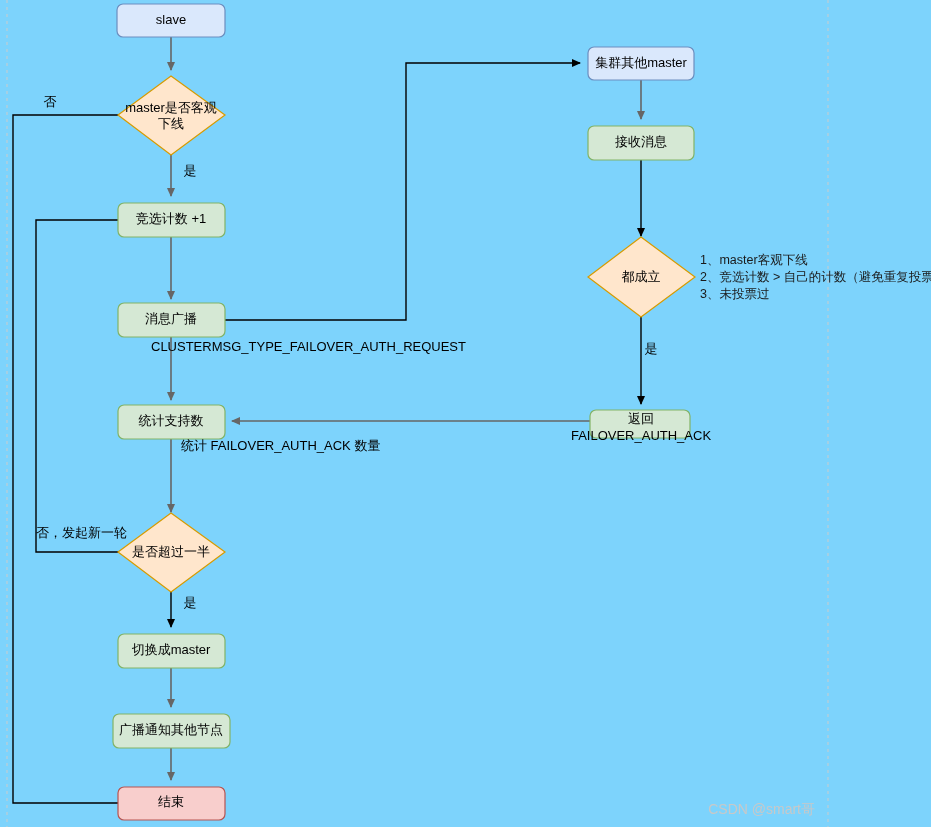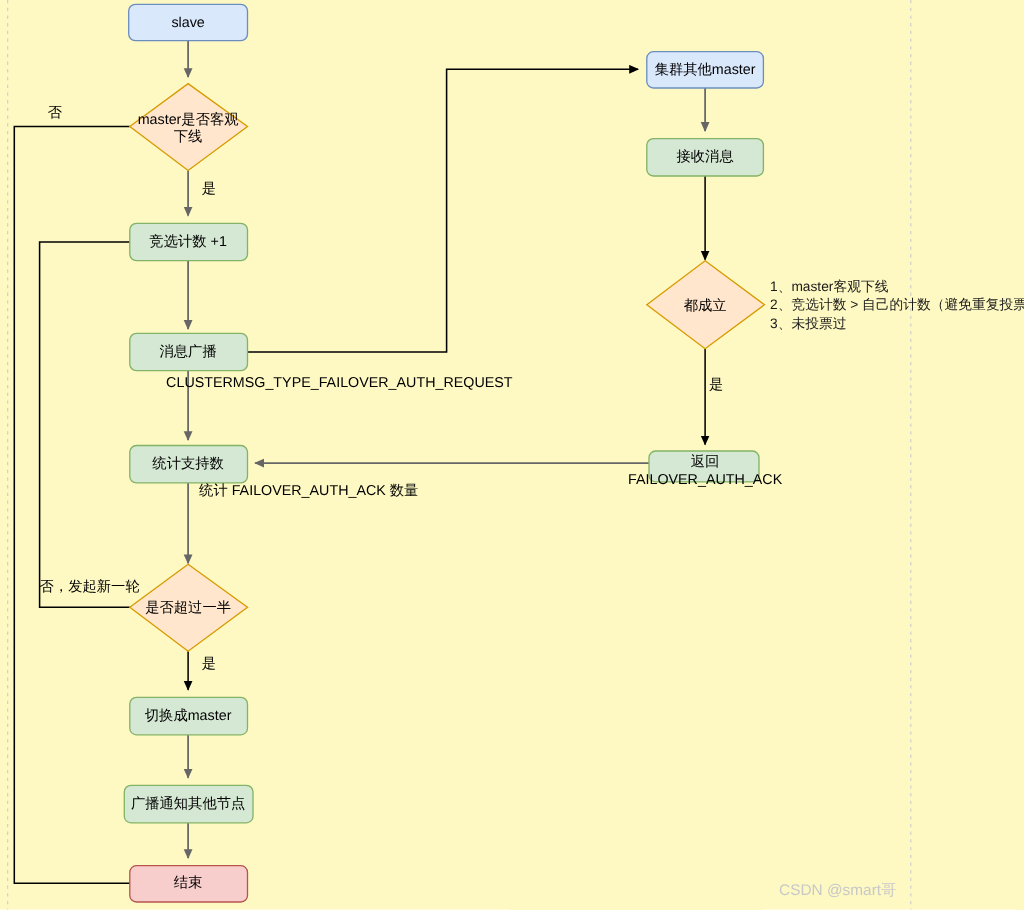--- a/index.html
+++ b/index.html
@@ -8,21 +8,21 @@
     padding: 0;
     background: #ffffff;
   }
   body {
     font-family: "Liberation Sans", "DejaVu Sans", sans-serif;
   }
   #canvas {
     position: relative;
     width: 931px;
     height: 827px;
-    background: #fef9c3;
+    background: #7dd3fc;
     overflow: hidden;
   }
   svg.diagram {
     position: absolute;
     left: 0;
     top: 0;
     width: 931px;
     height: 827px;
   }
   .node-text {

